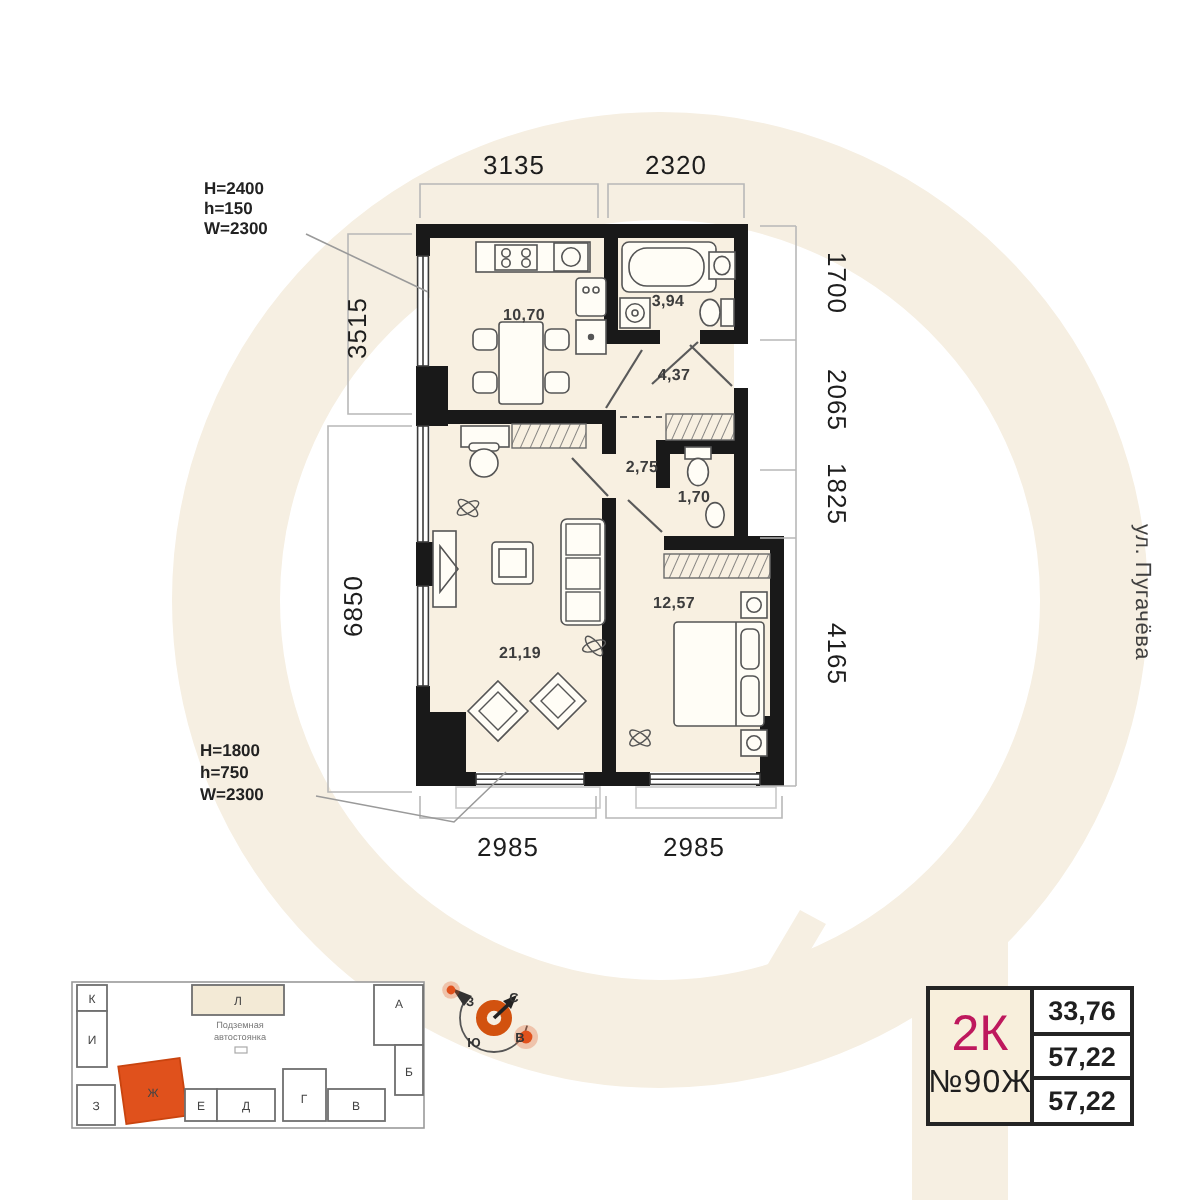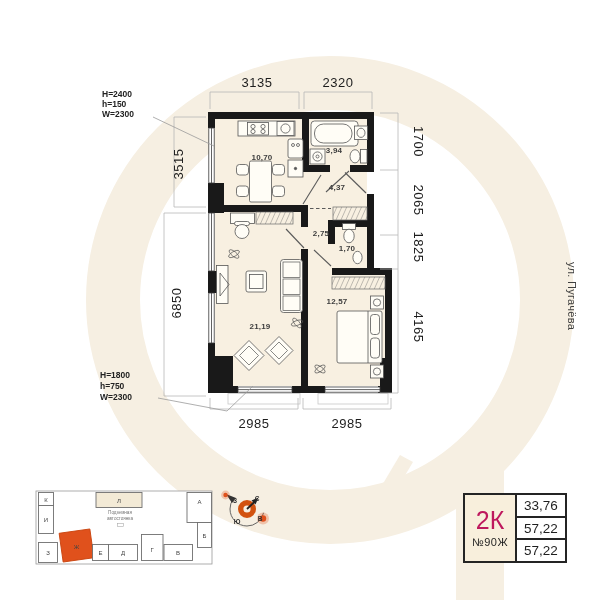--- a/index.html
+++ b/index.html
@@ -14,24 +14,24 @@
   .spec{font-size:8.5px;font-weight:600;fill:#222;}
   .blet{font-size:6px;font-weight:500;fill:#444;}
   .clet{font-size:6.5px;font-weight:700;fill:#333;}
   .park{font-size:4.6px;fill:#777;}
   .street{font-size:11px;fill:#3f3f3f;letter-spacing:.3px;}
   .info-card{position:absolute;left:463px;top:493px;width:104px;height:70px;
              border:2px solid #242424;box-sizing:border-box;display:flex;background:#fff;}
   .info-left{width:50px;background:#f8efdc;border-right:2px solid #242424;display:flex;
              flex-direction:column;align-items:center;justify-content:center;}
   .info-type{font-size:25px;font-weight:500;color:#be185d;line-height:1;}
-  .info-num{font-size:11px;color:#1f1f1f;letter-spacing:.5px;margin-top:3px;}
+  .info-num{font-size:16px;color:#1f1f1f;letter-spacing:.5px;margin-top:3px;}
   .info-right{flex:1;display:flex;flex-direction:column;}
   .info-cell{flex:1;display:flex;align-items:center;justify-content:center;
-             font-size:13.5px;font-weight:400;color:#1f1f1f;}
+             font-size:13.5px;font-weight:700;color:#1f1f1f;}
   .info-cell.mid{border-top:2px solid #242424;border-bottom:2px solid #242424;}
 </style>
 </head>
 <body>
 
 <div class="stage">
 
 <svg width="600" height="600" viewBox="0 0 600 600">
   <defs>
     <pattern id="hatch" width="4.5" height="22" patternUnits="userSpaceOnUse" patternTransform="rotate(24)">

